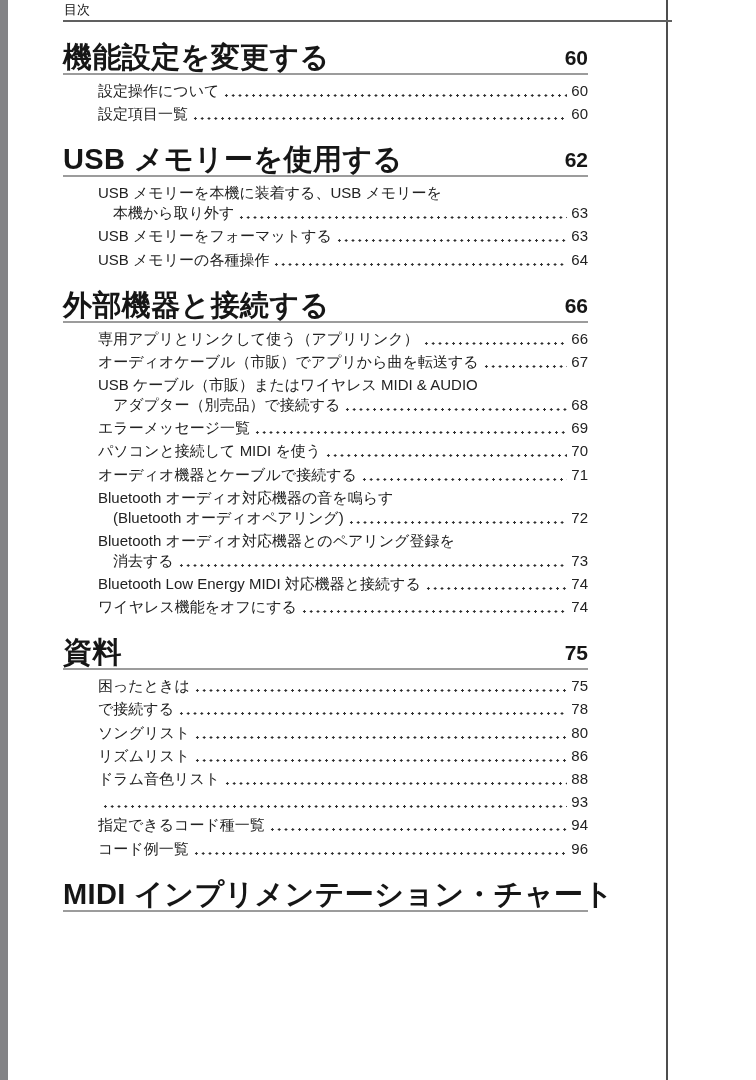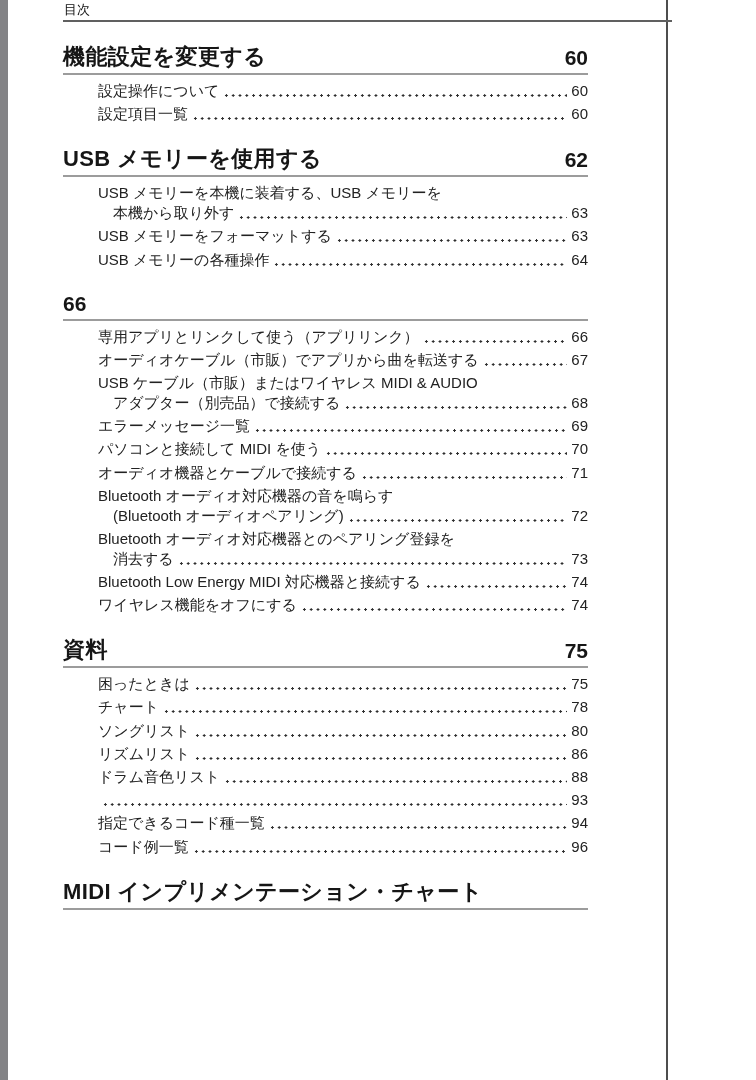--- a/index.html
+++ b/index.html
@@ -39,21 +39,21 @@
   }
   .toc-section { margin-top: 22px; }
   .sec-head {
     display: flex;
     justify-content: space-between;
     align-items: flex-end;
     border-bottom: 2px solid #9c9c9c;
     padding-bottom: 3px;
   }
   .sec-title {
-    font-size: 22px;
+    font-size: 29px;
     line-height: 26px;
     font-weight: 700;
     letter-spacing: 0.4px;
     color: #161616;
     white-space: nowrap;
   }
   .sec-page {
     font-size: 21px;
     line-height: 24px;
     font-weight: 700;
@@ -146,20 +146,21 @@
                 <span class="entry-text">USB メモリーの各種操作</span>
                 <span class="dots"></span>
                 <span class="entry-page">64</span>
               </div>
             </div>
           </div>
   </section>
 
   <section class="toc-section">
     <div class="sec-head">
+      <span class="sec-title">外部機器と接続する</span>
       <span class="sec-page">66</span>
     </div>
     <div class="entries">
             <div class="entry">
               <div class="entry-line">
                 <span class="entry-text">専用アプリとリンクして使う（アプリリンク）</span>
                 <span class="dots"></span>
                 <span class="entry-page">66</span>
               </div>
             </div>
@@ -246,21 +247,21 @@
     <div class="entries">
             <div class="entry">
               <div class="entry-line">
                 <span class="entry-text">困ったときは</span>
                 <span class="dots"></span>
                 <span class="entry-page">75</span>
               </div>
             </div>
             <div class="entry">
               <div class="entry-line">
-                <span class="entry-text">チャート</span>
+                <span class="entry-text">で接続する</span>
                 <span class="dots"></span>
                 <span class="entry-page">78</span>
               </div>
             </div>
             <div class="entry">
               <div class="entry-line">
                 <span class="entry-text">ソングリスト</span>
                 <span class="dots"></span>
                 <span class="entry-page">80</span>
               </div>

